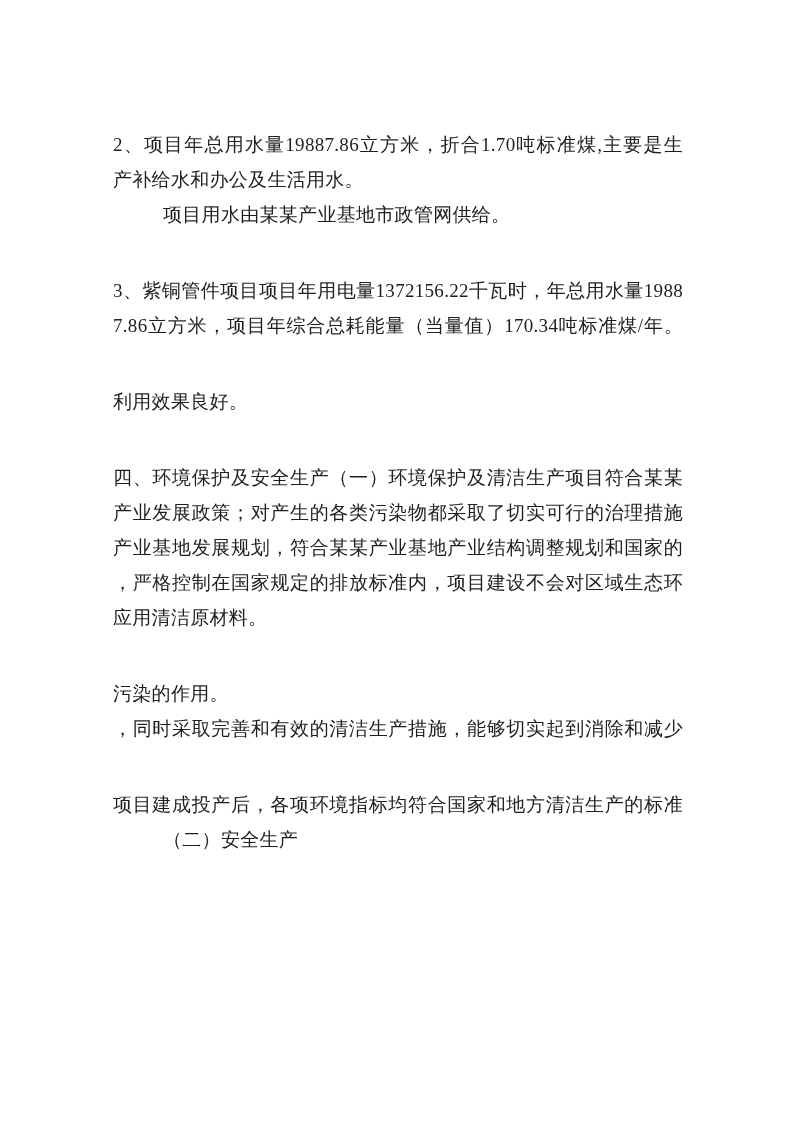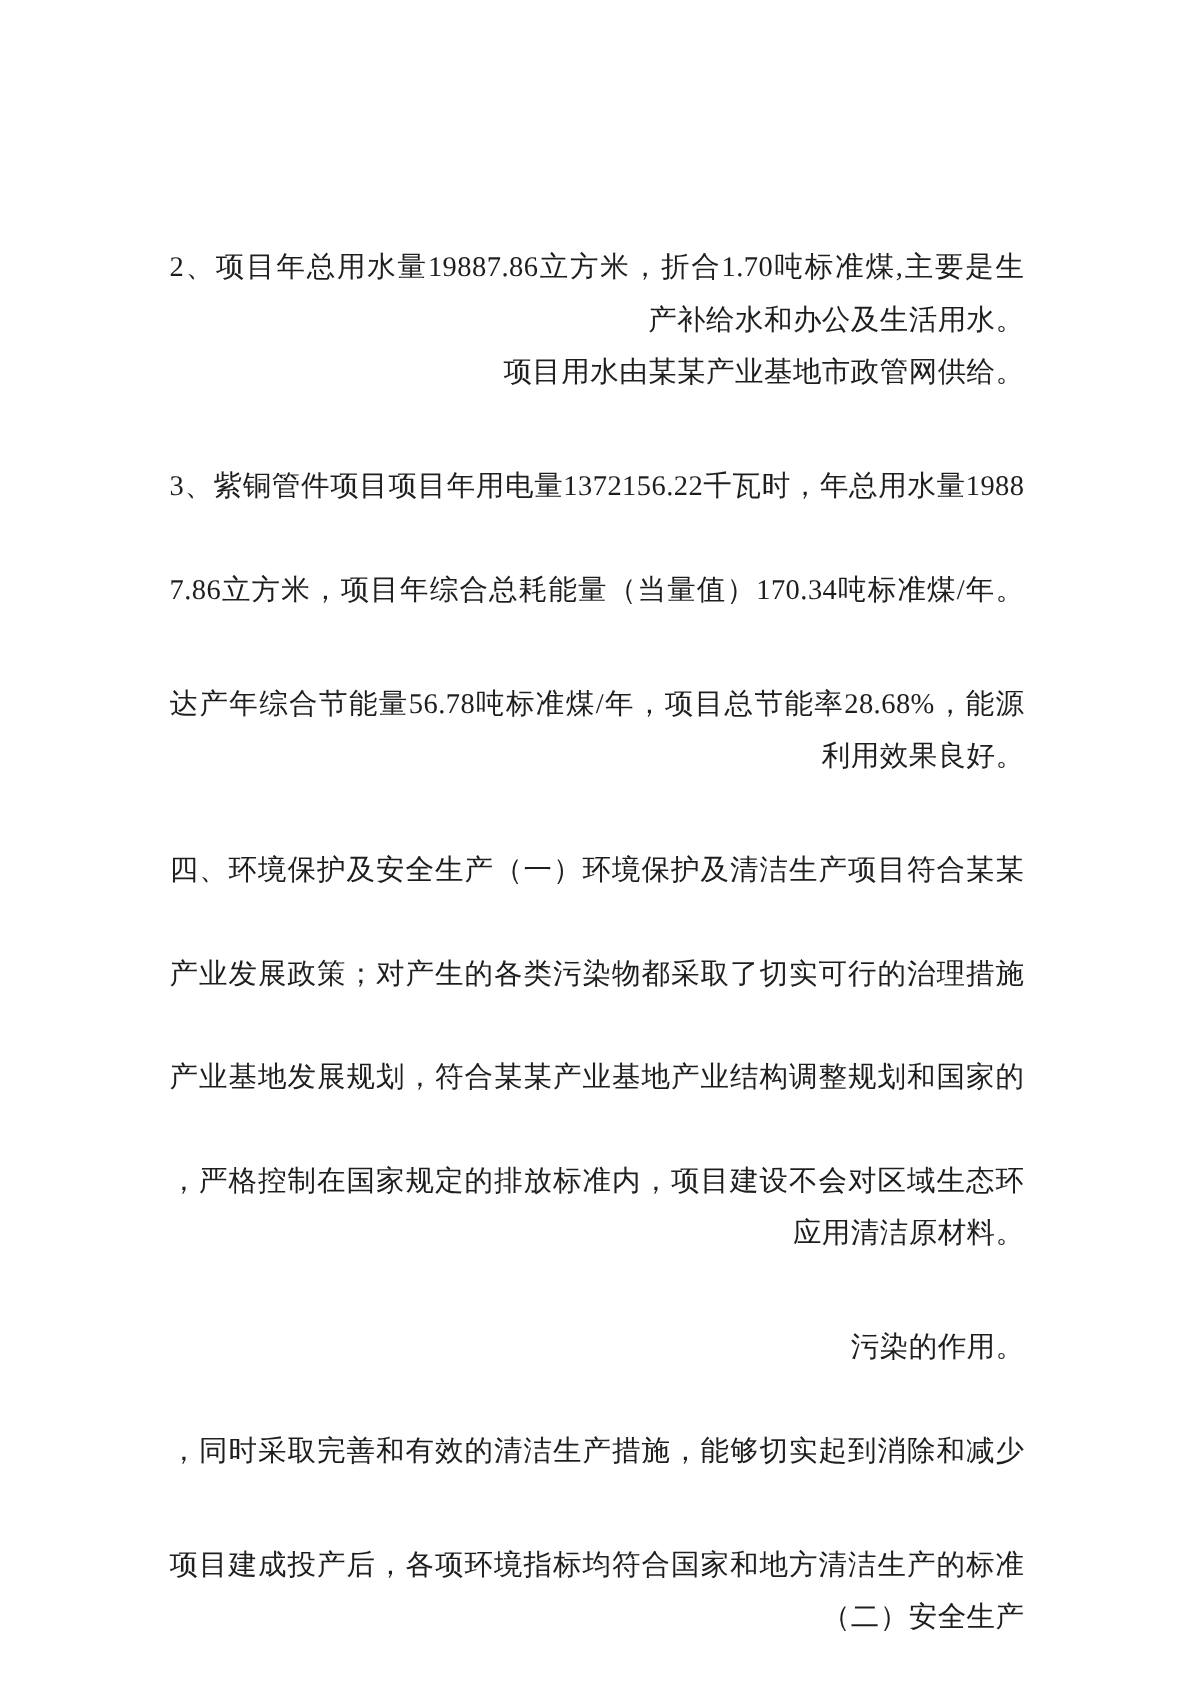--- a/index.html
+++ b/index.html
@@ -31,49 +31,47 @@
   .para {
     margin: 0 0 41px 0;
   }
   .para:last-child {
     margin-bottom: 0;
   }
   .line {
     height: 35px;
     line-height: 35px;
     overflow: visible;
-    text-align: right;
+    text-align: left;
     letter-spacing: 0.3px;
   }
   .line.justify {
     text-align: justify;
     text-align-last: justify;
     text-justify: inter-character;
-    margin-top: 34px;
   }
   .line.indent {
     text-indent: 50px;
   }
 </style>
 </head>
 <body>
 
 <div class="page">
   <div class="content">
       <div class="para">
         <div class="line justify">2、项目年总用水量19887.86立方米，折合1.70吨标准煤,主要是生</div>
         <div class="line">产补给水和办公及生活用水。</div>
         <div class="line indent">项目用水由某某产业基地市政管网供给。</div>
       </div>
       <div class="para">
         <div class="line justify">3、紫铜管件项目项目年用电量1372156.22千瓦时，年总用水量1988</div>
         <div class="line justify">7.86立方米，项目年综合总耗能量（当量值）170.34吨标准煤/年。</div>
       </div>
       <div class="para">
-        <div class="line justify">达产年综合节能量56.78吨标准煤/年，项目总节能率28.68%，能源</div>
         <div class="line">利用效果良好。</div>
       </div>
       <div class="para">
         <div class="line justify">四、环境保护及安全生产（一）环境保护及清洁生产项目符合某某</div>
         <div class="line justify">产业发展政策；对产生的各类污染物都采取了切实可行的治理措施</div>
         <div class="line justify">产业基地发展规划，符合某某产业基地产业结构调整规划和国家的</div>
         <div class="line justify">，严格控制在国家规定的排放标准内，项目建设不会对区域生态环</div>
         <div class="line">应用清洁原材料。</div>
       </div>
       <div class="para">

